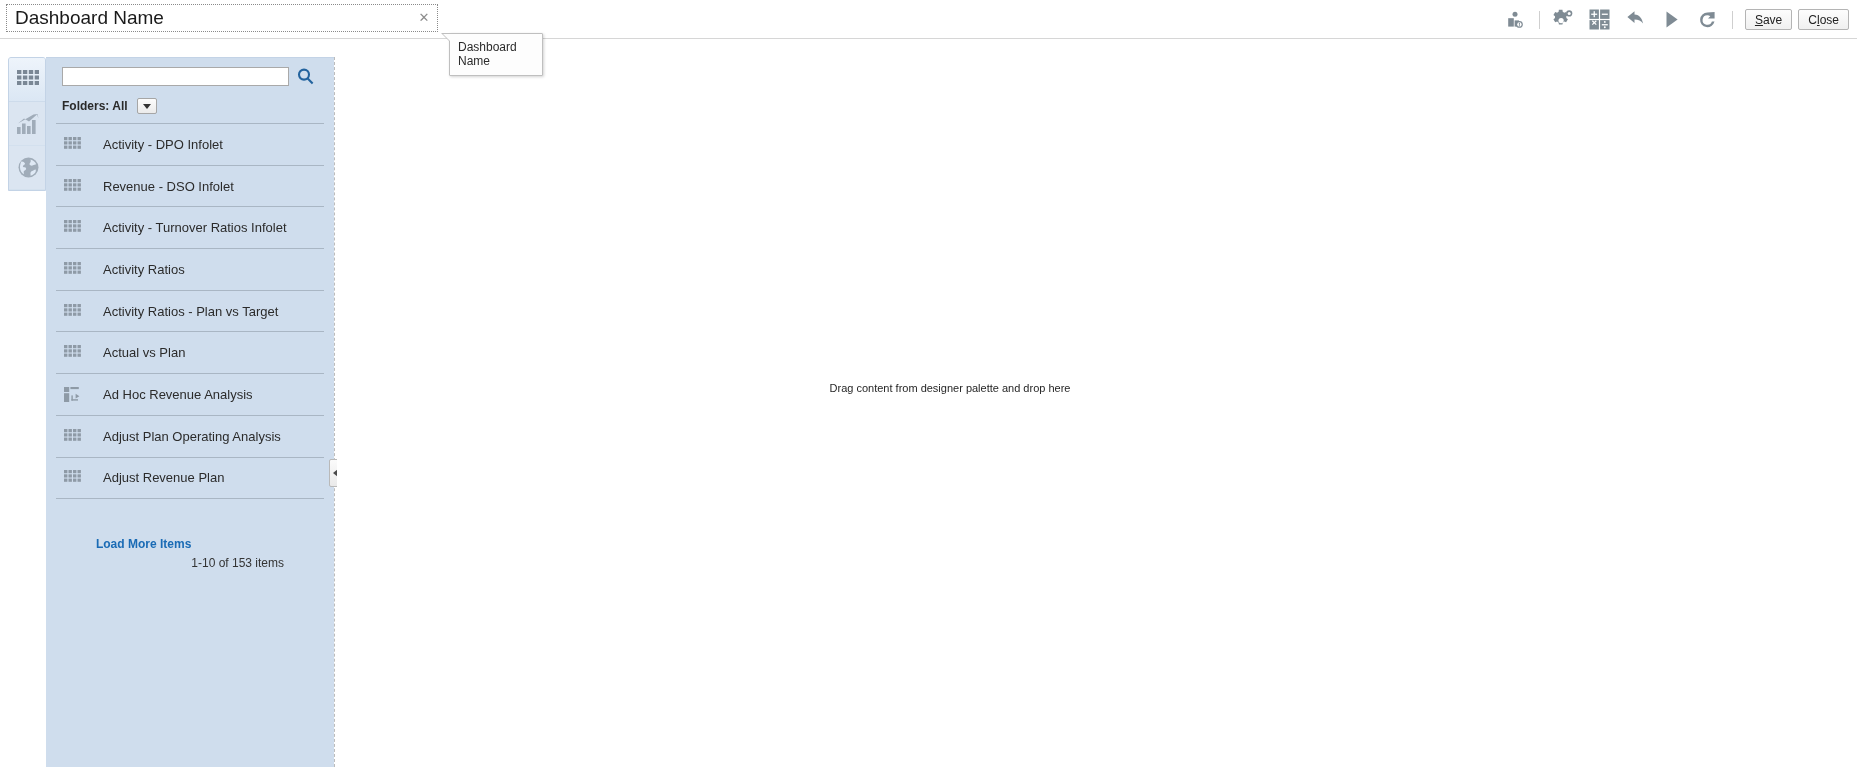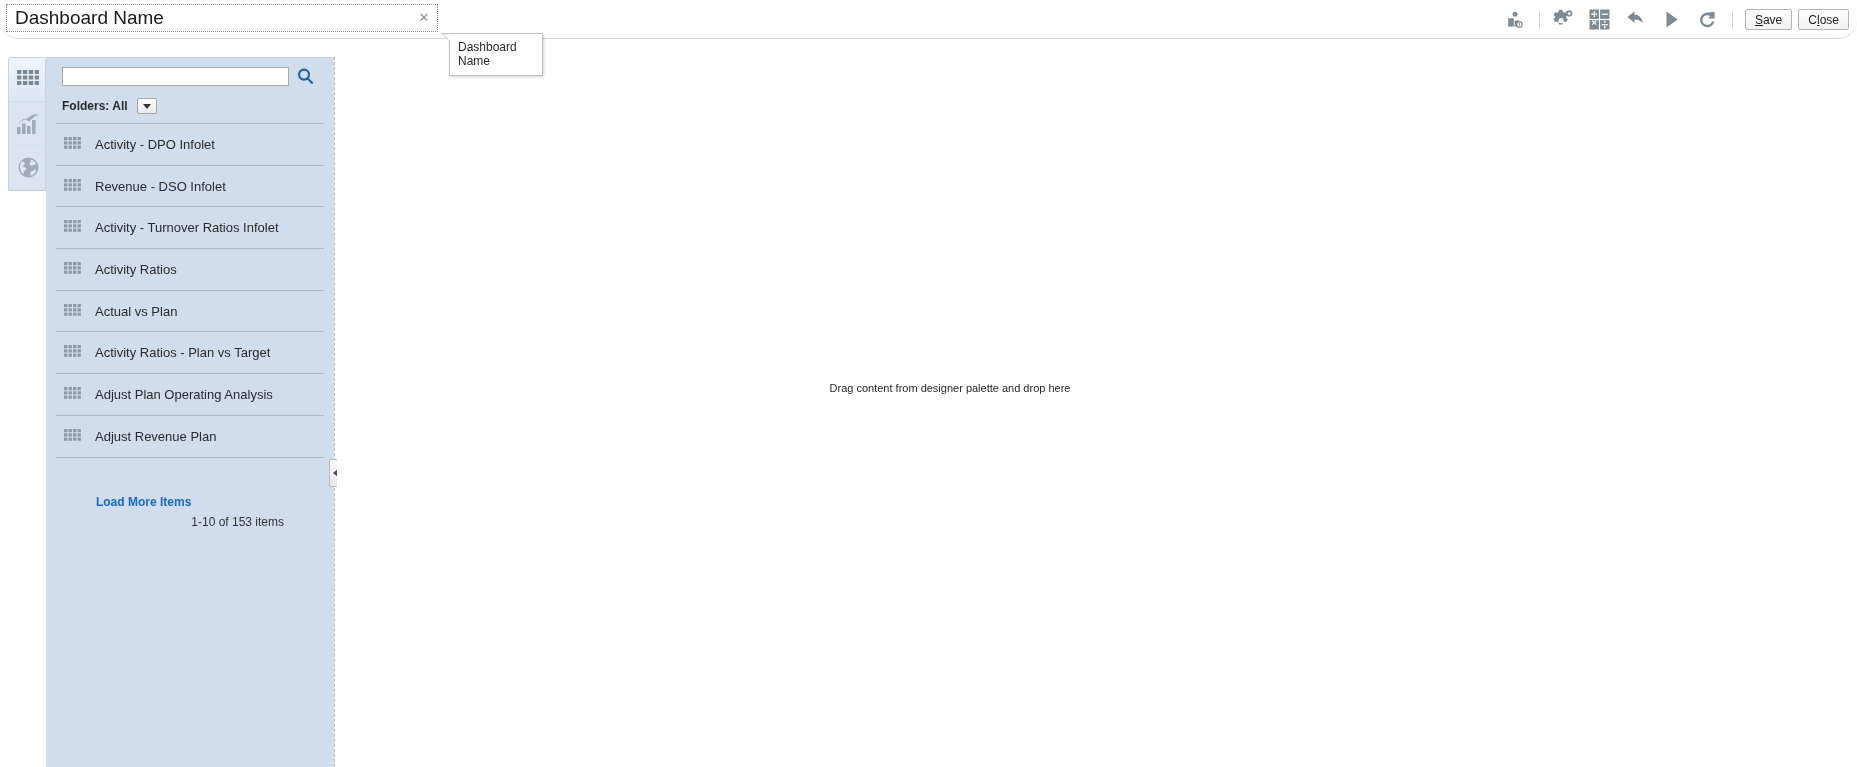--- a/index.html
+++ b/index.html
@@ -16,21 +16,20 @@
     color: #333333;
   }
 
   
   .topbar {
     position: relative;
     height: 39px;
     width: 100%;
     background: #ffffff;
     border-bottom: 1px solid #d6d6d6;
-    border-radius: 19px;
   }
 
   .title-input-wrap {
     position: absolute;
     left: 6px;
     top: 4px;
     width: 432px;
     height: 28px;
     border: 1px dotted #8a8a8a;
     background: #ffffff;
@@ -244,21 +243,21 @@
     display: flex;
     align-items: center;
     height: 41.7px;
     border-bottom: 1px solid #a9b6c4;
     padding-left: 8px;
     cursor: pointer;
   }
   .li-icon { width: 26px; display: flex; align-items: center; }
   .li-icon svg { fill: #8e9aa6; display:block; }
   .li-label {
-    margin-left: 5px;
+    margin-left: 13px;
     font-size: 13px;
     color: #2b2b2b;
     white-space: nowrap;
   }
 
   .list-footer {
     display: flex;
     align-items: center;
     justify-content: center;
     padding-top: 18px;
@@ -575,45 +574,60 @@
                 <rect x="4.5" y="4.3" width="3.4" height="3.2"></rect>
                 <rect x="9" y="4.3" width="3.4" height="3.2"></rect>
                 <rect x="13.5" y="4.3" width="3.4" height="3.2"></rect>
             <rect x="0" y="8.6" width="3.4" height="3.2"></rect>
                 <rect x="4.5" y="8.6" width="3.4" height="3.2"></rect>
                 <rect x="9" y="8.6" width="3.4" height="3.2"></rect>
                 <rect x="13.5" y="8.6" width="3.4" height="3.2"></rect>
           </g>
             </svg>
         </span>
+        <span class="li-label">Activity Ratios - Plan vs Target</span>
+      </div>
+
+      <div class="list-item">
+        <span class="li-icon">
+          <svg width="17" height="15" viewBox="0 0 17 15">
+              <g>
+            <rect x="0" y="0" width="3.4" height="3.2"></rect>
+                <rect x="4.5" y="0" width="3.4" height="3.2"></rect>
+                <rect x="9" y="0" width="3.4" height="3.2"></rect>
+                <rect x="13.5" y="0" width="3.4" height="3.2"></rect>
+            <rect x="0" y="4.3" width="3.4" height="3.2"></rect>
+                <rect x="4.5" y="4.3" width="3.4" height="3.2"></rect>
+                <rect x="9" y="4.3" width="3.4" height="3.2"></rect>
+                <rect x="13.5" y="4.3" width="3.4" height="3.2"></rect>
+            <rect x="0" y="8.6" width="3.4" height="3.2"></rect>
+                <rect x="4.5" y="8.6" width="3.4" height="3.2"></rect>
+                <rect x="9" y="8.6" width="3.4" height="3.2"></rect>
+                <rect x="13.5" y="8.6" width="3.4" height="3.2"></rect>
+          </g>
+            </svg>
+        </span>
         <span class="li-label">Actual vs Plan</span>
       </div>
 
       <div class="list-item">
         <span class="li-icon">
           <svg width="17" height="15" viewBox="0 0 17 15">
               <g>
-            <rect x="0" y="0" width="3.4" height="3.2"></rect>
-                <rect x="4.5" y="0" width="3.4" height="3.2"></rect>
-                <rect x="9" y="0" width="3.4" height="3.2"></rect>
-                <rect x="13.5" y="0" width="3.4" height="3.2"></rect>
-            <rect x="0" y="4.3" width="3.4" height="3.2"></rect>
-                <rect x="4.5" y="4.3" width="3.4" height="3.2"></rect>
-                <rect x="9" y="4.3" width="3.4" height="3.2"></rect>
-                <rect x="13.5" y="4.3" width="3.4" height="3.2"></rect>
-            <rect x="0" y="8.6" width="3.4" height="3.2"></rect>
-                <rect x="4.5" y="8.6" width="3.4" height="3.2"></rect>
-                <rect x="9" y="8.6" width="3.4" height="3.2"></rect>
-                <rect x="13.5" y="8.6" width="3.4" height="3.2"></rect>
-          </g>
-            </svg>
-        </span>
-        <span class="li-label">Activity Ratios - Plan vs Target</span>
-      </div>
-
+            <rect x="0" y="0" width="5.2" height="5"></rect>
+            <rect x="6.4" y="0" width="8.4" height="2.1"></rect>
+            <rect x="0" y="6.2" width="5.2" height="8.8"></rect>
+            <rect x="7.4" y="8.4" width="1.4" height="5.2"></rect>
+            <rect x="7.4" y="12.2" width="6.6" height="1.4"></rect>
+            <path d="M11.6 6.8 L15.4 9.2 L11.6 11.6 Z"></path>
+          </g>
+            </svg>
+        </span>
+        <span class="li-label">Ad Hoc Revenue Analysis</span>
+      </div>
 
       <div class="list-item">
         <span class="li-icon">
           <svg width="17" height="15" viewBox="0 0 17 15">
               <g>
             <rect x="0" y="0" width="3.4" height="3.2"></rect>
                 <rect x="4.5" y="0" width="3.4" height="3.2"></rect>
                 <rect x="9" y="0" width="3.4" height="3.2"></rect>
                 <rect x="13.5" y="0" width="3.4" height="3.2"></rect>
             <rect x="0" y="4.3" width="3.4" height="3.2"></rect>

